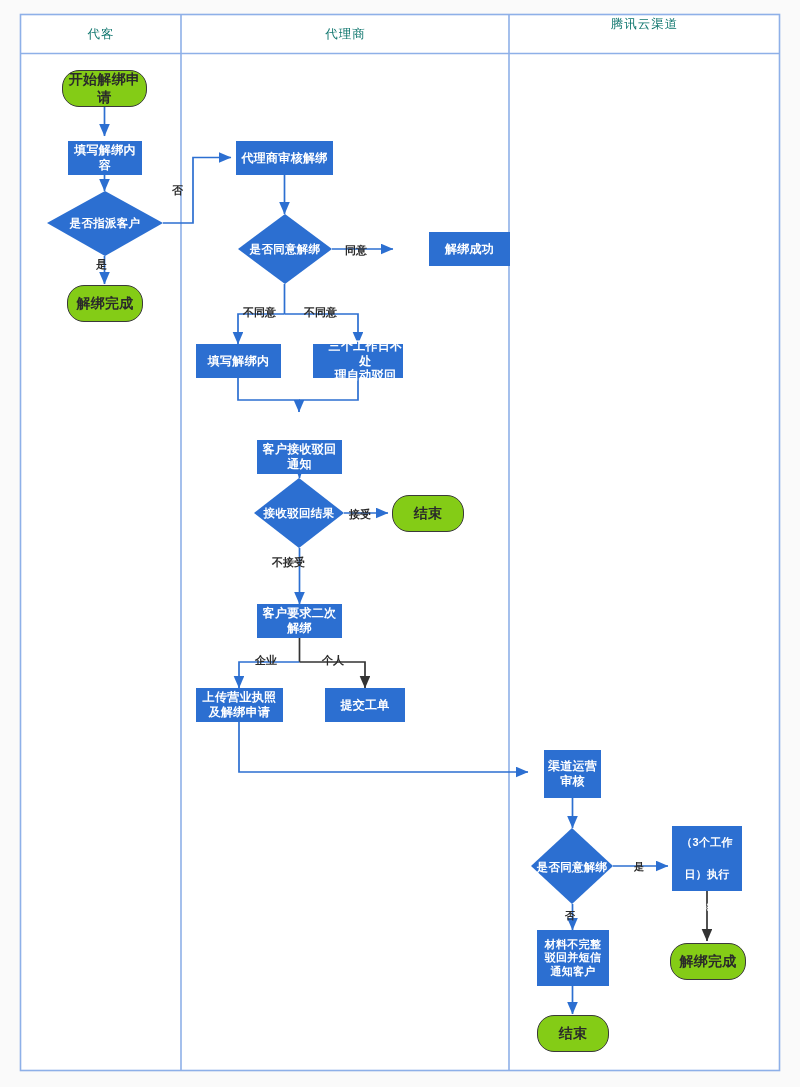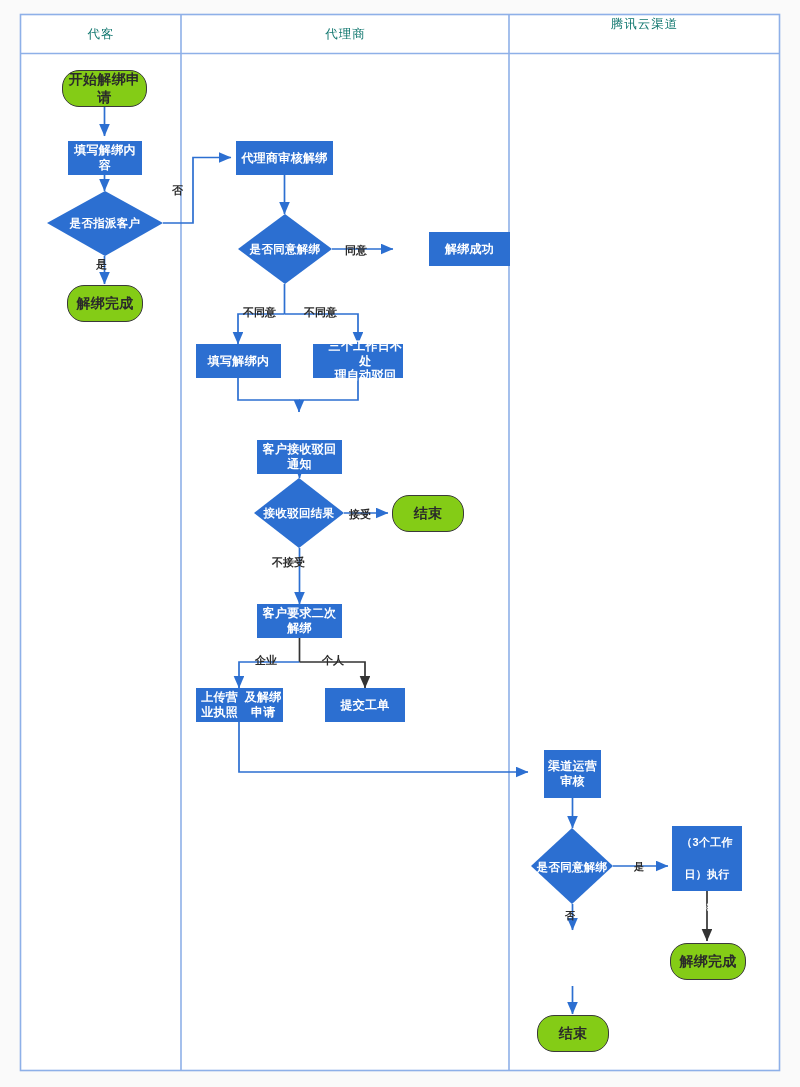--- a/index.html
+++ b/index.html
@@ -186,21 +186,21 @@
 
   <div class="node term" style="left:392px;top:495px;width:72px;height:37px;">
     <span>结束</span>
   </div>
 
   <div class="node proc" style="left:257px;top:604px;width:85px;height:34px;flex-direction:column;">
     <span>客户要求二次</span>
     <span>解绑</span>
   </div>
 
-  <div class="node proc" style="left:196px;top:688px;width:87px;height:34px;">
+  <div class="node proc" style="left:196px;top:688px;width:87px;height:34px;flex-direction:column;">
     <span>上传营业执照</span>
     <span>及解绑申请</span>
   </div>
 
   <div class="node proc" style="left:325px;top:688px;width:80px;height:34px;">
     <span>提交工单</span>
   </div>
 
   <div class="edge-label" style="left:345px;top:243px;">
     <span>同意</span>
@@ -233,20 +233,25 @@
     <span>是否同意解绑</span>
   </div>
 
   <div class="node proc" style="left:672px;top:826px;width:70px;height:65px;flex-direction:column;font-size:11px;gap:19px;">
     <span>材料完整</span>
     <span>（3个工作</span>
     <span>日）执行</span>
     <span>解绑</span>
   </div>
 
+  <div class="node proc" style="left:537px;top:930px;width:72px;height:56px;flex-direction:column;font-size:11px;">
+    <span>材料不完整</span>
+    <span>驳回并短信</span>
+    <span>通知客户</span>
+  </div>
 
   <div class="node term" style="left:670px;top:943px;width:76px;height:37px;">
     <span>解绑完成</span>
   </div>
 
   <div class="node term" style="left:537px;top:1015px;width:72px;height:37px;">
     <span>结束</span>
   </div>
 
   <div class="edge-label small" style="left:634px;top:860px;">

